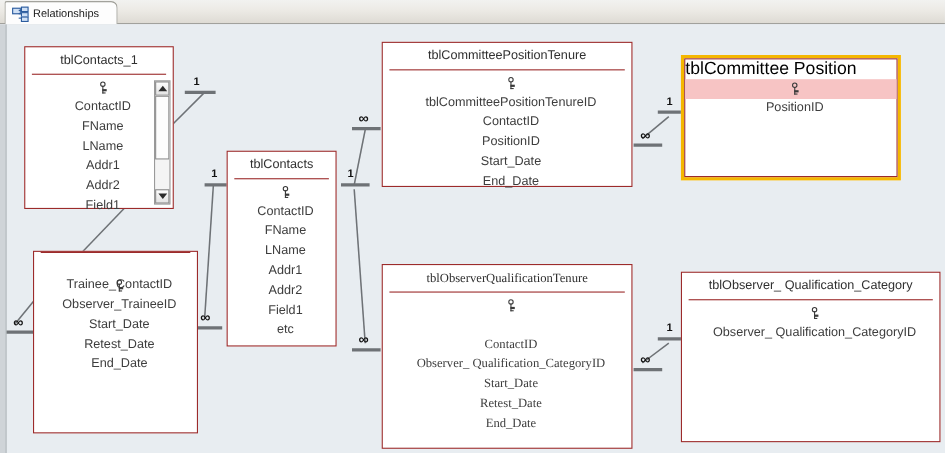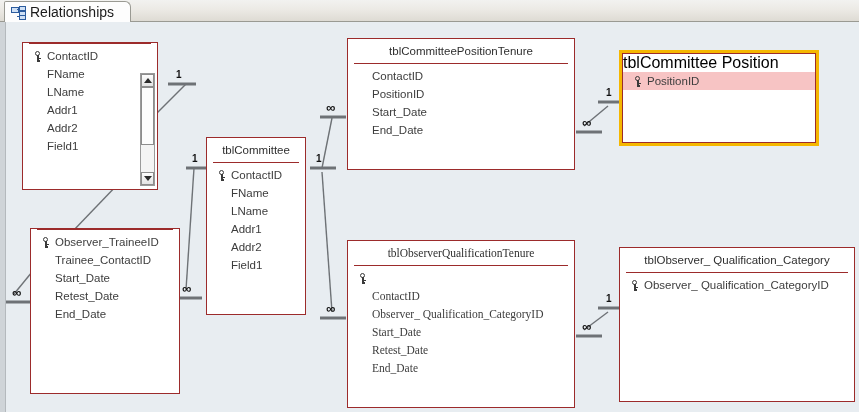--- a/index.html
+++ b/index.html
@@ -21,21 +21,21 @@
   #tab-relationships{
     position:absolute;left:4px;top:1px;height:21px;
     display:flex;align-items:center;gap:5px;
     padding:0 16px 0 6px;
     background:#fdfdfd;
     border:1px solid #9a9a93;border-bottom:none;
     border-radius:2px 6px 0 0;
     box-sizing:border-box;
   }
   #tab-relationships .tab-label{
-    font-size:14px;color:#1a1a1a;white-space:nowrap;
+    font-size:10px;color:#1a1a1a;white-space:nowrap;
   }
   .rel-icon{width:14px;height:12px;position:relative;flex:0 0 auto;}
   .rel-icon i{position:absolute;background:#2c5c9e;display:block;}
 
   
   #canvas{
     position:absolute;left:0;top:22px;width:859px;height:390px;
     background:#e8edf1;overflow:hidden;
   }
   #left-gutter{
@@ -62,20 +62,21 @@
   .tbl .tbl-rule{
     height:1px;background:#9c2b2b;margin:0 6px 3px 6px;
   }
   .tbl .fields{padding:0 0 0 0;}
   .row{
     height:18px;line-height:18px;
     display:flex;align-items:center;
     padding-left:6px;
     font-size:11.5px;color:#3d3d3d;
     white-space:nowrap;
+    flex-direction:column;
   }
   .keyslot{width:17px;flex:0 0 17px;display:flex;align-items:center;justify-content:center;}
   .row.selected{background:#f7c4c4;}
   .fname{padding-left:1px;}
 
   
   .key{position:relative;width:7px;height:11px;display:block;}
   .key .bow{
     position:absolute;left:1px;top:0;width:5px;height:5px;
     border:1.5px solid #3a3a3a;border-radius:50%;box-sizing:border-box;
@@ -194,20 +195,21 @@
     <span class="card" style="left:316px;top:132px;">1</span>
     <span class="card inf" style="left:326px;top:81px;">∞</span>
     <span class="card inf" style="left:326px;top:282px;">∞</span>
     <span class="card" style="left:606px;top:66px;">1</span>
     <span class="card inf" style="left:582px;top:96px;">∞</span>
     <span class="card" style="left:606px;top:272px;">1</span>
     <span class="card inf" style="left:582px;top:300px;">∞</span>
   </div>
 
   <div class="tbl" id="tbl-contacts-1" style="left:22px;top:20px;width:136px;height:148px;">
+    <div class="tbl-title">tblContacts_1</div>
     <div class="tbl-rule"></div>
     <div class="fields">
       <div class="row">
         <span class="keyslot">
             <span class="key">
               <span class="bow"></span>
               <span class="shaft"></span>
               <span class="t1"></span>
               <span class="t2"></span>
             </span>
@@ -243,51 +245,51 @@
       <div class="btn bot">
           <span class="arrow-dn"></span>
         </div>
     </div>
   </div>
 
   <div class="tbl" id="tbl-observer-trainee" style="left:30px;top:206px;width:150px;height:166px;">
     <div class="tbl-rule"></div>
     <div class="fields">
       <div class="row">
+          <span class="keyslot"></span>
+          <span class="fname">Trainee_ContactID</span>
+        </div>
+      <div class="row">
         <span class="keyslot">
             <span class="key">
               <span class="bow"></span>
               <span class="shaft"></span>
               <span class="t1"></span>
               <span class="t2"></span>
             </span>
           </span>
         <span class="fname">Observer_TraineeID</span>
       </div>
       <div class="row">
           <span class="keyslot"></span>
-          <span class="fname">Trainee_ContactID</span>
-        </div>
-      <div class="row">
-          <span class="keyslot"></span>
           <span class="fname">Start_Date</span>
         </div>
       <div class="row">
           <span class="keyslot"></span>
           <span class="fname">Retest_Date</span>
         </div>
       <div class="row">
           <span class="keyslot"></span>
           <span class="fname">End_Date</span>
         </div>
     </div>
   </div>
 
   <div class="tbl" id="tbl-contacts" style="left:206px;top:115px;width:100px;height:178px;">
-    <div class="tbl-title">tblCommittee</div>
+    <div class="tbl-title">tblContacts</div>
     <div class="tbl-rule"></div>
     <div class="fields">
       <div class="row">
         <span class="keyslot">
             <span class="key">
               <span class="bow"></span>
               <span class="shaft"></span>
               <span class="t1"></span>
               <span class="t2"></span>
             </span>
@@ -306,48 +308,63 @@
           <span class="keyslot"></span>
           <span class="fname">Addr1</span>
         </div>
       <div class="row">
           <span class="keyslot"></span>
           <span class="fname">Addr2</span>
         </div>
       <div class="row">
           <span class="keyslot"></span>
           <span class="fname">Field1</span>
+        </div>
+      <div class="row">
+          <span class="keyslot"></span>
+          <span class="fname">etc</span>
         </div>
     </div>
   </div>
 
   <div class="tbl" id="tbl-committee-position-tenure" style="left:347px;top:16px;width:228px;height:132px;">
     <div class="tbl-title">tblCommitteePositionTenure</div>
     <div class="tbl-rule"></div>
     <div class="fields">
       <div class="row">
+        <span class="keyslot">
+            <span class="key">
+              <span class="bow"></span>
+              <span class="shaft"></span>
+              <span class="t1"></span>
+              <span class="t2"></span>
+            </span>
+          </span>
+        <span class="fname">tblCommitteePositionTenureID</span>
+      </div>
+      <div class="row">
           <span class="keyslot"></span>
           <span class="fname">ContactID</span>
         </div>
       <div class="row">
           <span class="keyslot"></span>
           <span class="fname">PositionID</span>
         </div>
       <div class="row">
           <span class="keyslot"></span>
           <span class="fname">Start_Date</span>
         </div>
       <div class="row">
           <span class="keyslot"></span>
           <span class="fname">End_Date</span>
         </div>
     </div>
   </div>
 
-  <div id="tbl-committee-position-wrap" style="left:619px;top:28px;width:200px;height:96px;">
+  <div id="tbl-committee-position-wrap" style="left:619px;top:28px;width:200px;height:114px;">
     <div class="inner">
       <div class="tbl-title">tblCommittee Position</div>
       <div class="tbl-rule"></div>
       <div class="fields">
         <div class="row selected">
           <span class="keyslot">
               <span class="key">
                 <span class="bow"></span>
                 <span class="shaft"></span>
                 <span class="t1"></span>

